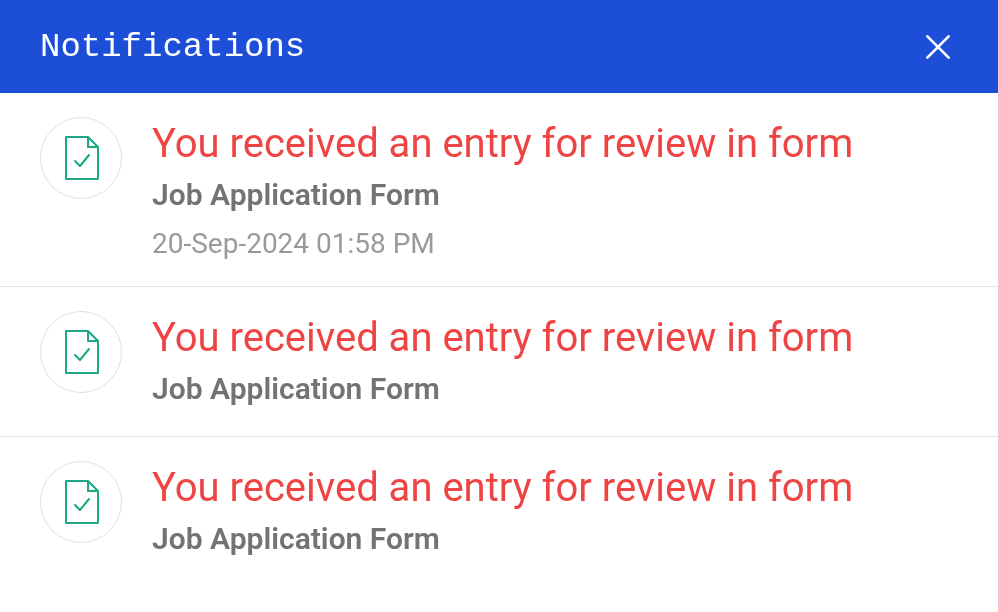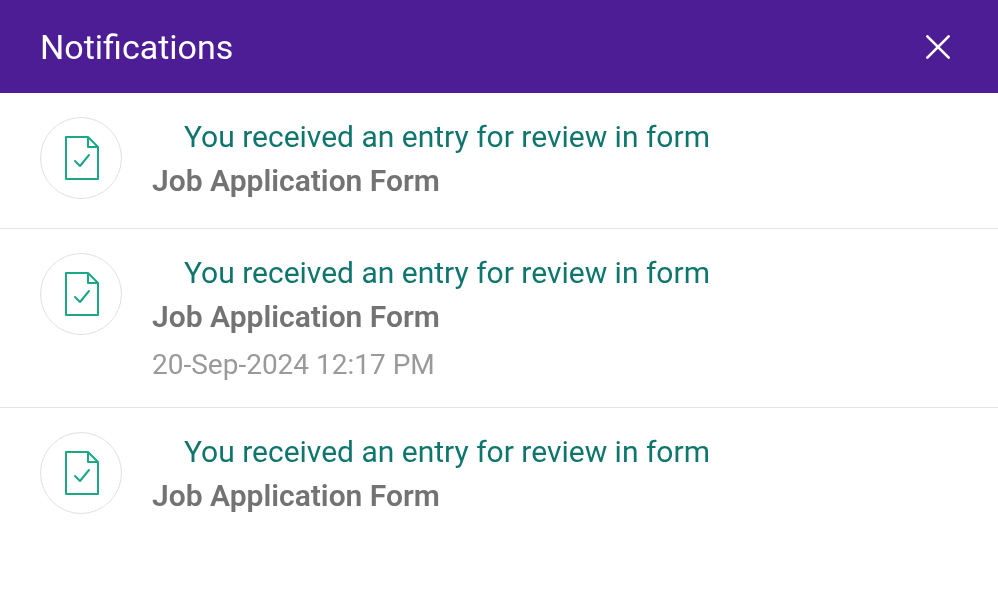--- a/index.html
+++ b/index.html
@@ -8,26 +8,27 @@
       box-sizing: border-box;
     }
     body {
       font-family: -apple-system, BlinkMacSystemFont, "Segoe UI", Roboto, Helvetica, Arial, sans-serif;
       background: #ffffff;
       width: 998px;
       height: 612px;
       overflow: hidden;
     }
     .header {
-      background: #4c1d95;
+      background: #1d4ed8;
       height: 93px;
       display: flex;
       align-items: center;
       justify-content: space-between;
       padding: 0 40px;
+      font-family: Liberation Mono, monospace;
     }
     .header-title {
       color: #ffffff;
       font-size: 34px;
       font-weight: 400;
     }
     .close-btn {
       cursor: pointer;
       display: flex;
       align-items: center;
@@ -68,25 +69,24 @@
     .icon-circle svg {
       width: 38px;
       height: 46px;
     }
     .notification-content {
       display: flex;
       flex-direction: column;
       flex: 1;
     }
     .notification-message {
-      font-size: 30px;
-      color: #0f766e;
+      font-size: 40px;
+      color: #ef4444;
       font-weight: 400;
       line-height: 1.45;
-      margin-left: 32px;
     }
     .notification-form {
       font-size: 30px;
       color: #737373;
       font-weight: 600;
       line-height: 1.45;
     }
     .notification-time {
       font-size: 28px;
       color: #9a9a9a;
@@ -112,35 +112,35 @@
     <div class="icon-circle">
       <svg viewBox="0 0 38 46" fill="none">
         <path d="M4 2 L26 2 L36 12 L36 44 L4 44 Z" stroke="#1aa886" stroke-width="2" fill="none" stroke-linejoin="round"></path>
         <path d="M26 2 L26 12 L36 12" stroke="#1aa886" stroke-width="2" fill="none" stroke-linejoin="round"></path>
         <path d="M13 26 L18 31 L27 20" stroke="#1aa886" stroke-width="2" fill="none" stroke-linecap="round" stroke-linejoin="round"></path>
       </svg>
     </div>
     <div class="notification-content">
       <div class="notification-message">You received an entry for review in form</div>
       <div class="notification-form">Job Application Form</div>
+      <div class="notification-time">20-Sep-2024 01:58 PM</div>
     </div>
   </div>
 
   <div class="notification-item">
     <div class="icon-circle">
       <svg viewBox="0 0 38 46" fill="none">
         <path d="M4 2 L26 2 L36 12 L36 44 L4 44 Z" stroke="#1aa886" stroke-width="2" fill="none" stroke-linejoin="round"></path>
         <path d="M26 2 L26 12 L36 12" stroke="#1aa886" stroke-width="2" fill="none" stroke-linejoin="round"></path>
         <path d="M13 26 L18 31 L27 20" stroke="#1aa886" stroke-width="2" fill="none" stroke-linecap="round" stroke-linejoin="round"></path>
       </svg>
     </div>
     <div class="notification-content">
       <div class="notification-message">You received an entry for review in form</div>
       <div class="notification-form">Job Application Form</div>
-      <div class="notification-time">20-Sep-2024 12:17 PM</div>
     </div>
   </div>
 
   <div class="notification-item">
     <div class="icon-circle">
       <svg viewBox="0 0 38 46" fill="none">
         <path d="M4 2 L26 2 L36 12 L36 44 L4 44 Z" stroke="#1aa886" stroke-width="2" fill="none" stroke-linejoin="round"></path>
         <path d="M26 2 L26 12 L36 12" stroke="#1aa886" stroke-width="2" fill="none" stroke-linejoin="round"></path>
         <path d="M13 26 L18 31 L27 20" stroke="#1aa886" stroke-width="2" fill="none" stroke-linecap="round" stroke-linejoin="round"></path>
       </svg>

